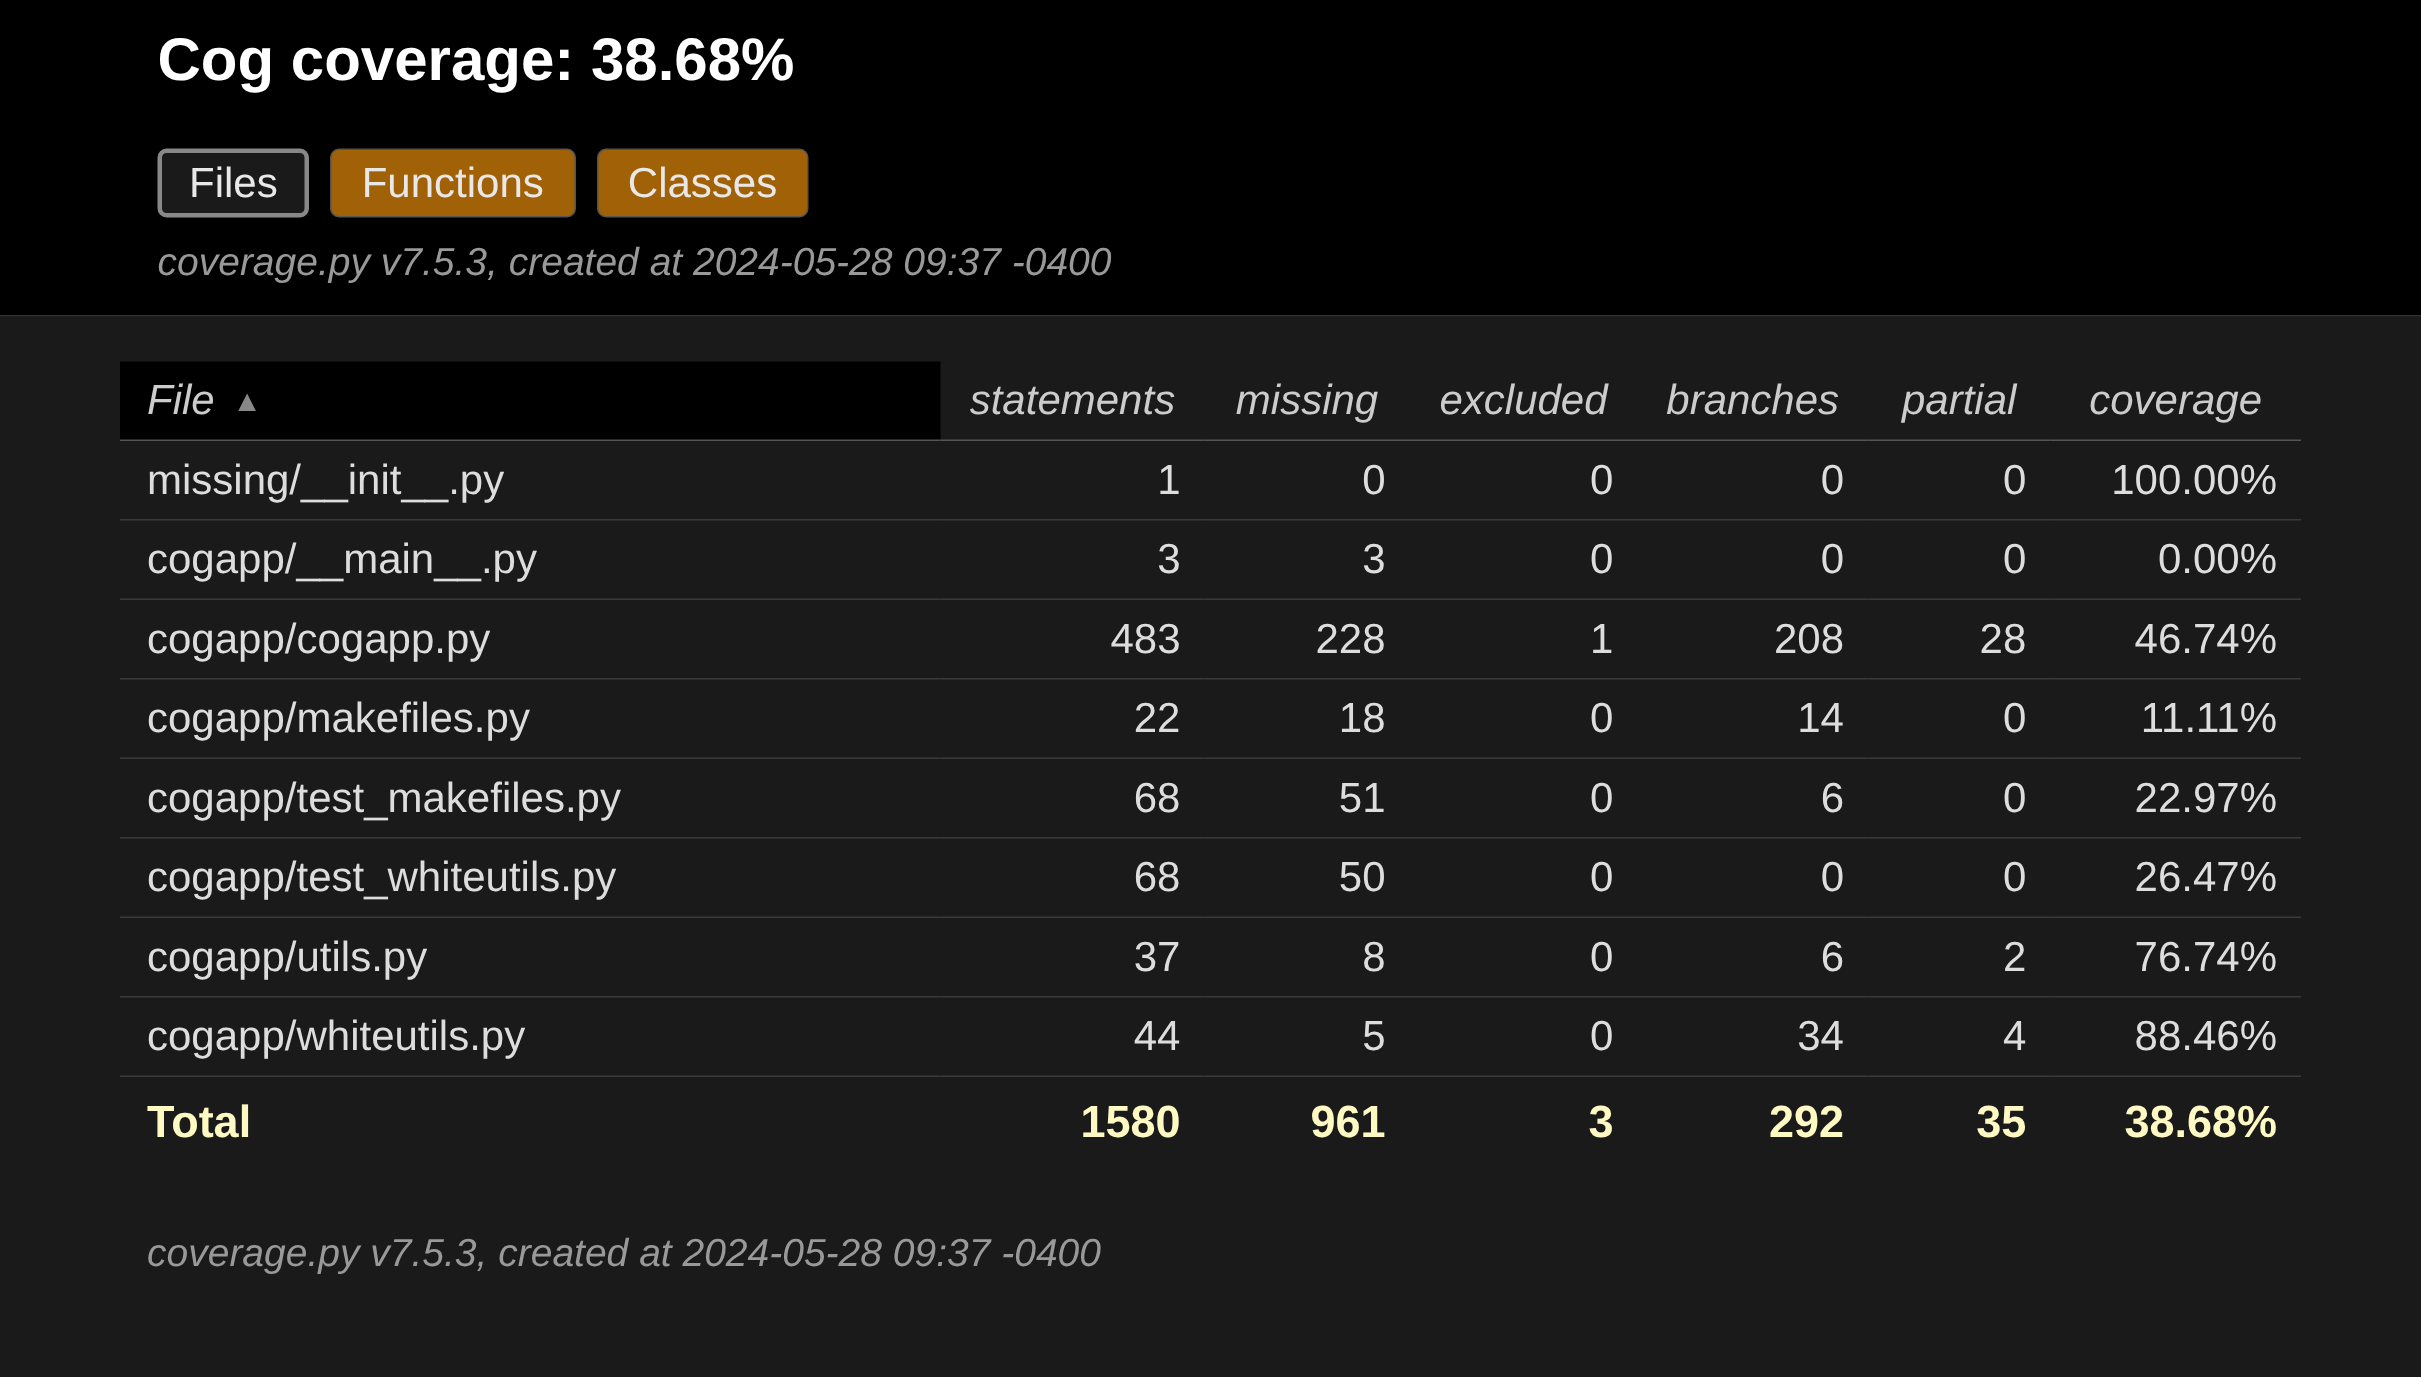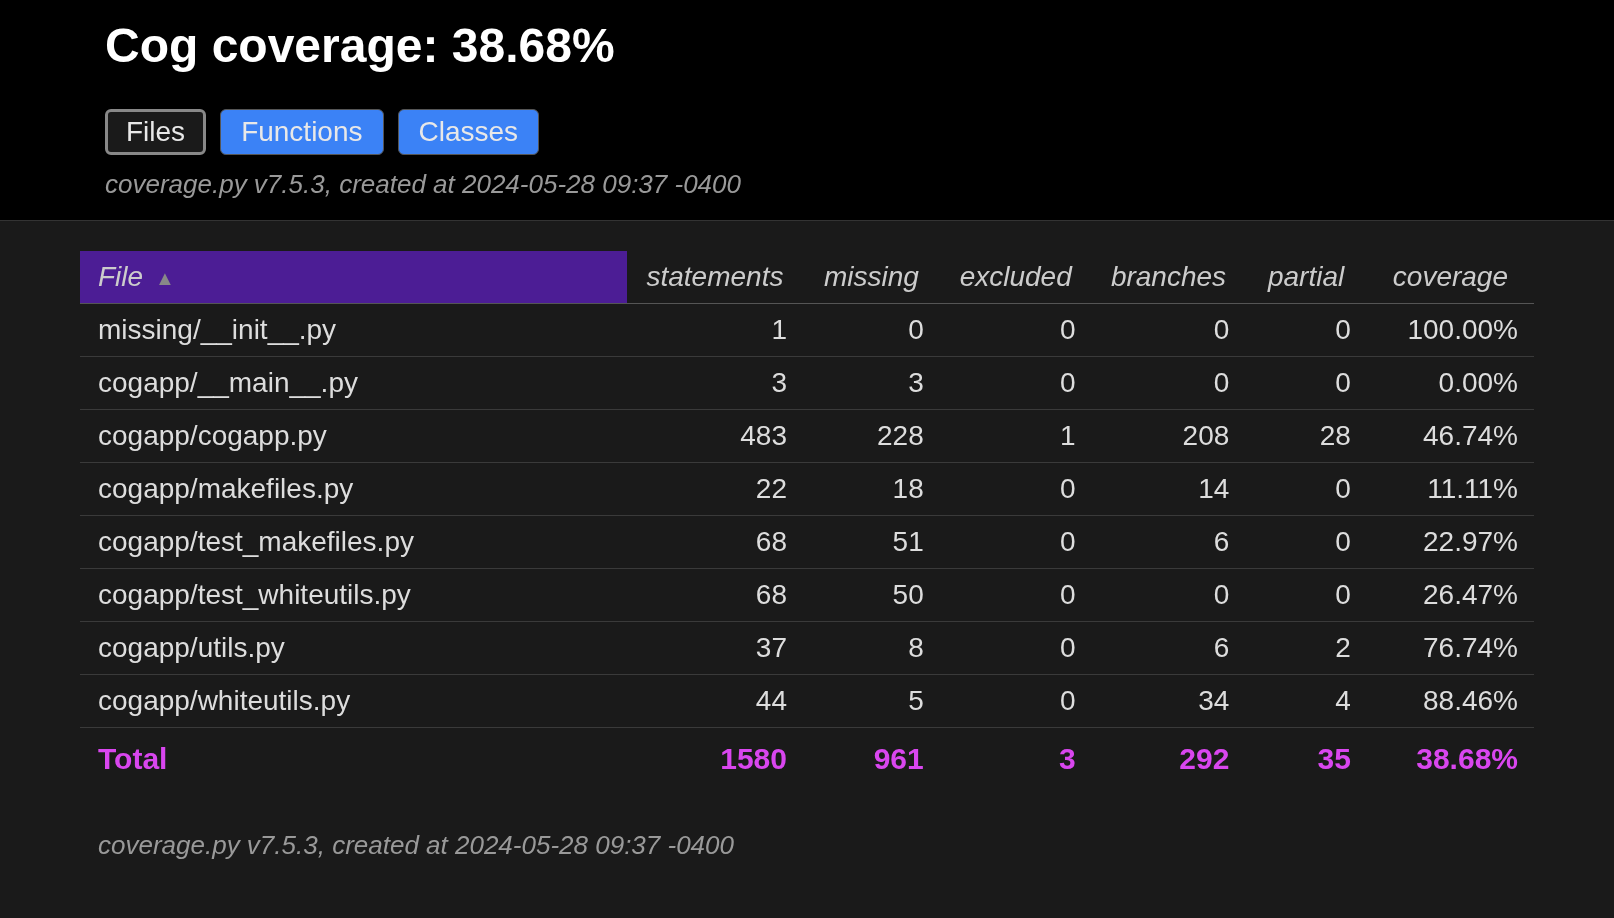--- a/index.html
+++ b/index.html
@@ -10,33 +10,33 @@
       width: 1614px;
       height: 918px;
       overflow: hidden;
     }
     .header {
       background: #000;
       padding: 18px 105px 20px 105px;
       border-bottom: 1px solid #333;
     }
     .title {
-      font-size: 48px;
+      font-size: 40px;
       font-weight: 600;
       color: #fff;
       margin-bottom: 12px;
     }
     .tabs {
       display: flex;
       gap: 14px;
       margin-bottom: 14px;
       margin-top: 36px;
     }
     .tab {
-      background: #3b82f6;
+      background: #a16207;
       border: 1px solid #555;
       border-radius: 6px;
       padding: 6px 20px;
       font-size: 28px;
       color: #e8e8e8;
       cursor: pointer;
     }
     .tab.active {
       border: 3px solid #888;
       padding: 4px 18px;
@@ -58,21 +58,21 @@
       text-align: center;
       font-style: italic;
       font-weight: 400;
       color: #ccc;
       font-size: 28px;
       padding: 10px 16px;
       border-bottom: 1px solid #555;
     }
     thead th.file-col {
       text-align: left;
-      background: #4c1d95;
+      background: #000000;
       padding-left: 18px;
     }
     .sort-arrow {
       color: #888;
       font-size: 20px;
       margin-left: 4px;
       vertical-align: middle;
     }
     tbody td {
       padding: 10px 16px;
@@ -88,21 +88,21 @@
     }
     tbody td.file-cell a {
       color: #ddd;
       text-decoration: none;
     }
     tfoot td {
       padding: 14px 16px;
       font-size: 30px;
       font-weight: 700;
       text-align: right;
-      color: #d946ef;
+      color: #fef9c3;
       border-top: 1px solid #555;
     }
     tfoot td.file-cell {
       text-align: left;
       padding-left: 18px;
     }
     .footer-meta {
       font-style: italic;
       color: #999;
       font-size: 26px;

